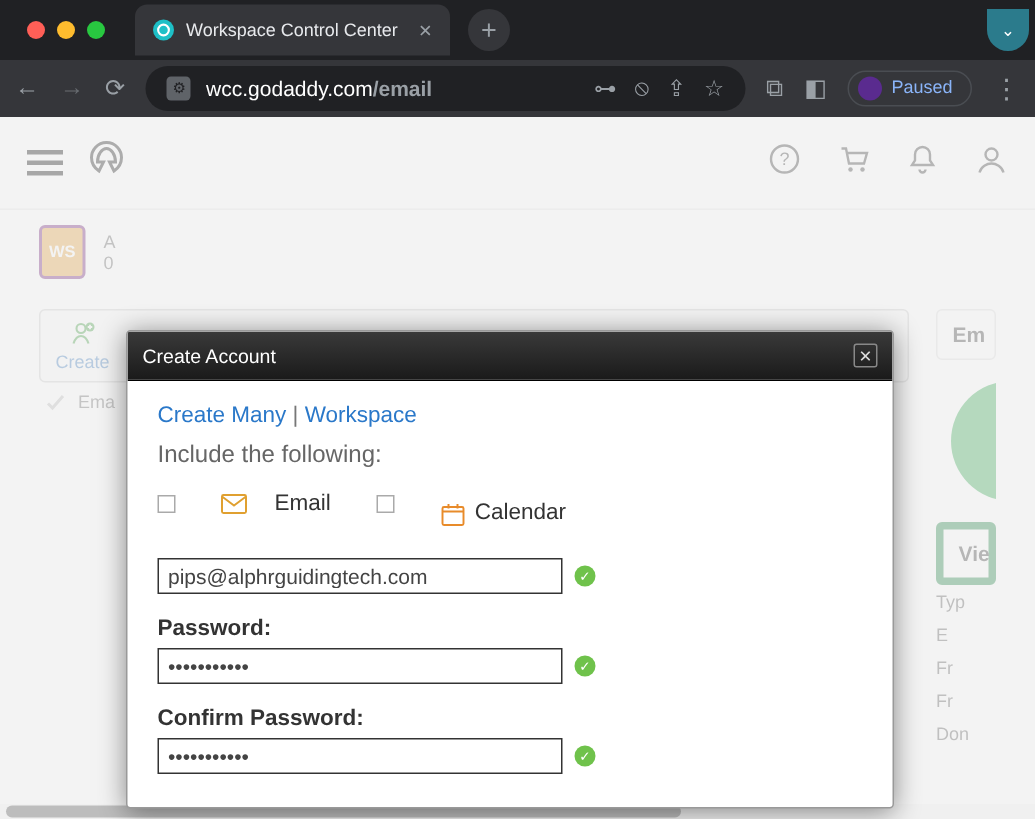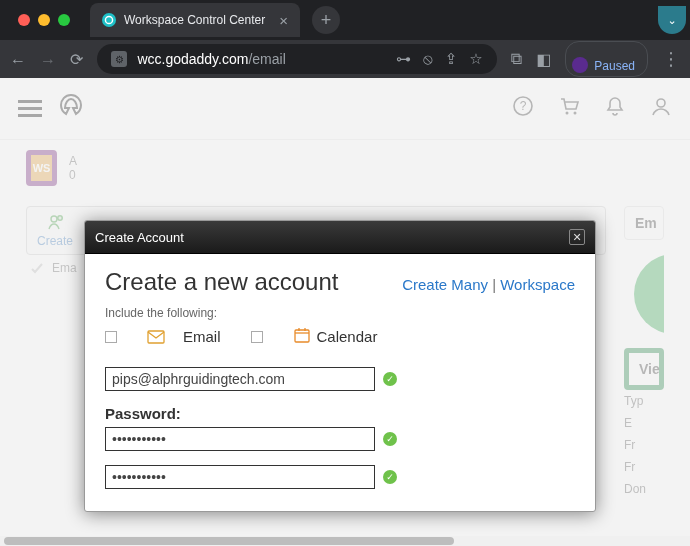--- a/index.html
+++ b/index.html
@@ -100,34 +100,34 @@
       font-size: 14px;
     }
     .omnibox .site-lock {
       width: 16px; height: 16px;
       background: #5f6368;
       border-radius: 3px;
       display:flex; align-items:center; justify-content:center;
       font-size:10px; color:#202124;
     }
     .omnibox .domain { color: #fff; }
-    .omnibox .path { color: #9aa0a6; }
+    .omnibox .path { color: #9aa0a6; font-weight: bold; }
     .omnibox-icons {
       margin-left: auto;
       display: flex;
       gap: 12px;
       color: #9aa0a6;
       font-size: 15px;
     }
     .paused-pill {
       border: 1px solid #4a4d52;
       border-radius: 14px;
-      padding: 15px 12px 3px 6px;
-      display: flex;
-      align-items: flex-end;
+      padding: 3px 12px 3px 6px;
+      display: flex;
+      align-items: flex-start;
       gap: 6px;
       color: #8ab4f8;
       font-size: 12px;
     }
     .paused-pill .avatar {
       width:16px; height:16px;
       border-radius:50%;
       background:#5a2b8f;
     }
     .kebab { color:#9aa0a6; font-size:18px; }
@@ -170,21 +170,21 @@
     .sub-row {
       display:flex;
       align-items:center;
       padding: 10px 26px;
       gap:12px;
       color:#606060;
       font-size:12px;
     }
     .sub-row .thumb {
       width:31px; height:36px;
-      border:5px solid #701a75;
+      border:2px solid #701a75;
       border-radius:4px;
       background:#e7a23a;
       display:flex; align-items:center; justify-content:center;
       color:#fff; font-size:11px; font-weight:bold;
     }
 
     .list-area {
       padding: 10px 26px;
       display:flex;
       gap:18px;
@@ -278,21 +278,21 @@
     }
     .modal-title {
       font-size:24px;
       color:#333;
     }
     .modal-links {
       font-size:15px;
       color:#777;
     }
     .modal-links a { color:#2a78c9; text-decoration:none; }
-    .include-label { font-size:12px; color:#666; margin-bottom:8px; }
+    .include-label { font-size:16px; color:#666; margin-bottom:8px; }
     .include-opts {
       display:flex; gap:30px; align-items:center;
       margin-bottom:22px;
       font-size:15px; color:#333;
     }
     .chk {
       width:12px; height:12px;
       border:1px solid #aaa;
       background:#fff;
       display:inline-block;
@@ -487,39 +487,38 @@
 
   <div class="page-overlay"></div>
 
   <div class="modal">
     <div class="modal-header">
       <span>Create Account</span>
       <span class="modal-close-x">✕</span>
     </div>
     <div class="modal-body">
       <div class="modal-title-row">
-        <div class="modal-title">Create a new account</div>
         <div class="modal-links">
           <a href="#">Create Many</a><span> | </span><a href="#">Workspace</a>
         </div>
       </div>
       <div class="include-label">Include the following:</div>
       <div class="include-opts">
         <span class="chk"></span>
         <span style="display:flex; align-items:center; gap:18px;">
           <span class="opt-ico email">
             <svg viewBox="0 0 18 14" width="18" height="14">
                 <rect x="1" y="1" width="16" height="12" rx="1" fill="#fff" stroke="#e0a030" stroke-width="1.3"></rect>
                 <path d="M1 2l8 6 8-6" fill="none" stroke="#e0a030" stroke-width="1.3"></path>
               </svg>
           </span>
           <span>Email</span>
         </span>
         <span class="chk"></span>
-        <span style="display:flex; align-items:flex-start; gap:6px;">
+        <span style="display:flex; align-items:flex-end; gap:6px;margin-top:12px;">
           <span class="opt-ico cal">
             <svg viewBox="0 0 16 16" width="16" height="16">
                 <rect x="1" y="3" width="14" height="12" rx="1" fill="#fff" stroke="#e88b2a" stroke-width="1.3"></rect>
                 <line x1="1" y1="6" x2="15" y2="6" stroke="#e88b2a" stroke-width="1.3"></line>
                 <line x1="5" y1="1" x2="5" y2="4" stroke="#e88b2a" stroke-width="1.3"></line>
                 <line x1="11" y1="1" x2="11" y2="4" stroke="#e88b2a" stroke-width="1.3"></line>
               </svg>
           </span>
           <span>Calendar</span>
         </span>
@@ -534,20 +533,21 @@
 
       <div class="form-row">
         <div class="form-label">Password:</div>
         <div class="input-wrap">
           <input class="text-input" type="password" value="•••••••••••" style="">
           <span class="valid-mark">✓</span>
         </div>
       </div>
 
       <div class="form-row">
+        <div class="form-label">Confirm Password:</div>
         <div class="input-wrap">
           <input class="text-input" type="password" value="•••••••••••" style="">
           <span class="valid-mark">✓</span>
         </div>
       </div>
 
     </div>
   </div>
 
   <div class="bottom-scrollbar">

